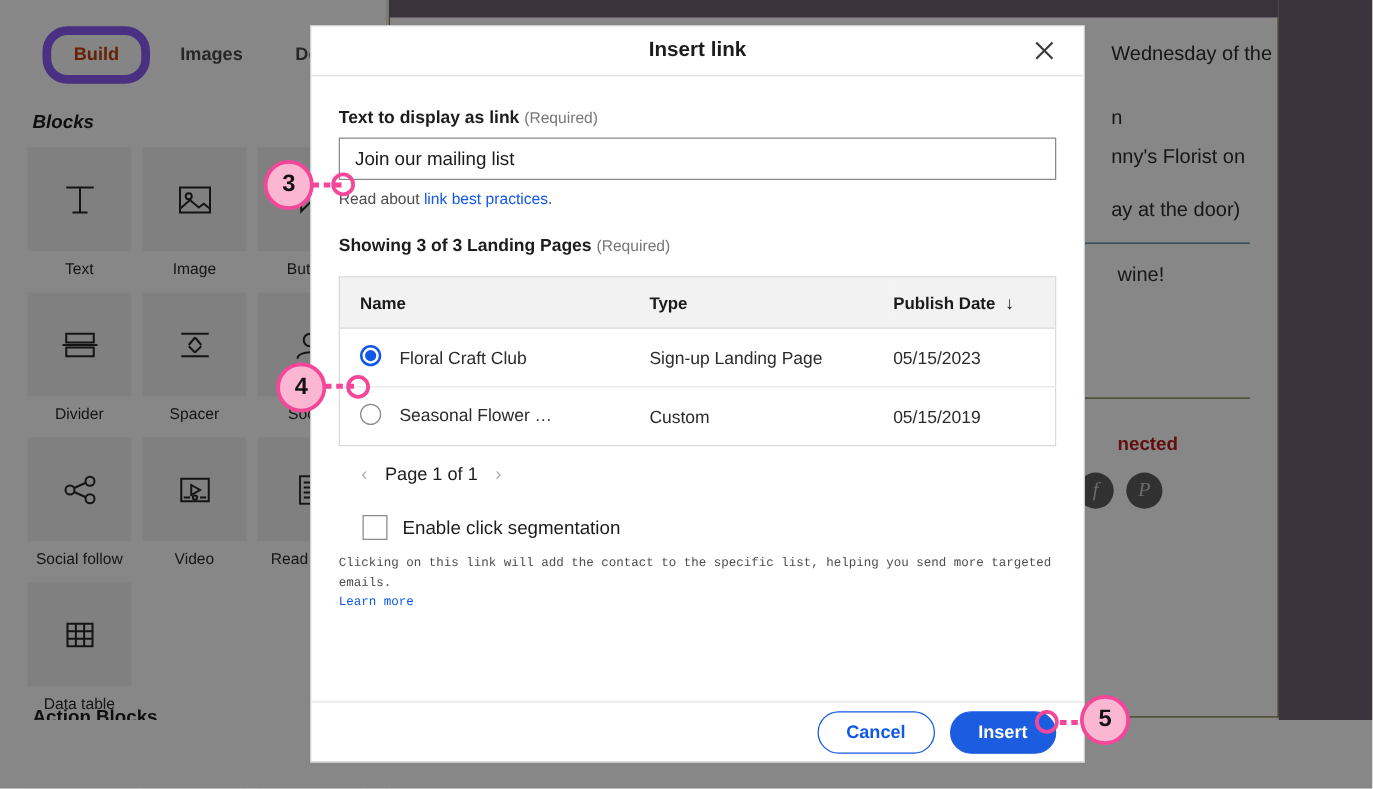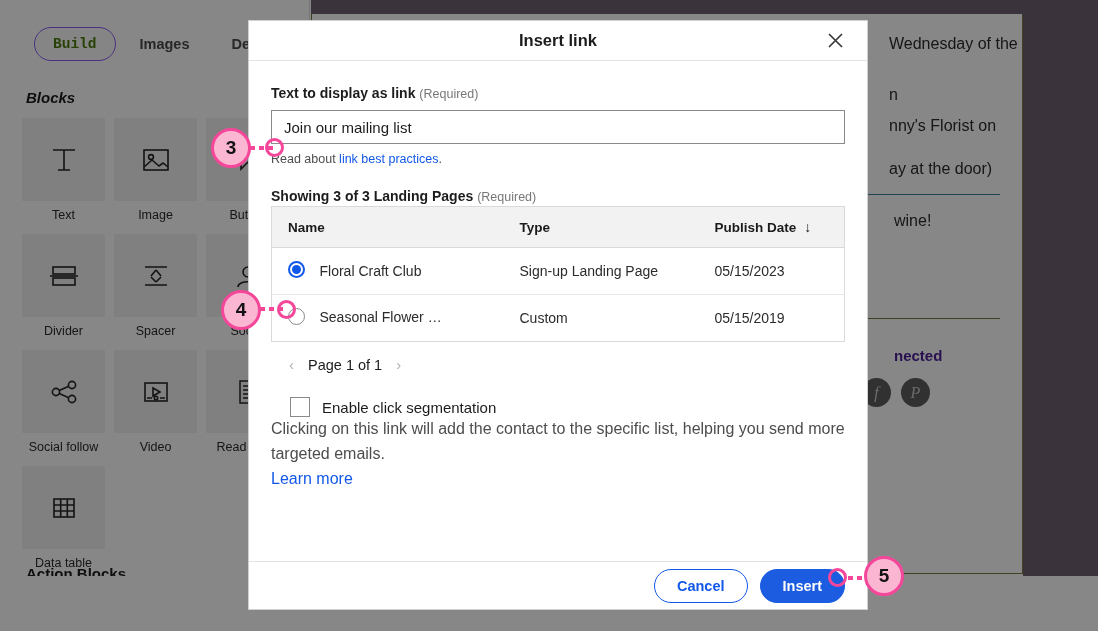--- a/index.html
+++ b/index.html
@@ -22,21 +22,21 @@
     background: #ffffff; border-right: 1px solid #e0e0e0;
   }
   .tabs-row {
     position: absolute; left: 0; top: 26px; width: 310px; height: 36px;
     display: flex; align-items: center; gap: 6px; padding-left: 34px;
   }
   .tab {
     font-size: 14.5px; font-weight: bold; color: #4b4b4b;
     padding: 8px 18px; border-radius: 20px; white-space: nowrap;
   }
-  .tab.active { color: #4d7c0f; background: #fbfbfb; border: 1px solid #8b5cf6; font-family: Liberation Mono, monospace; }
+  .tab.active { color: #c2410c; background: #fbfbfb; border: 7px solid #8b5cf6; }
 
   .panel-heading {
     position: absolute; left: 26px; font-size: 15px; font-weight: bold; color: #1b1b1b;
   }
   .blocks-heading { top: 89px; font-style: italic; }
   .action-heading { top: 565px; }
 
   .block-grid { position: absolute; left: 22px; top: 118px; width: 290px; }
   .block-grid.second { top: 594px; }
   .block-row { display: flex; gap: 9px; margin-bottom: 12px; }
@@ -57,21 +57,21 @@
     background: #ffffff;
   }
   .email-topbar { position: absolute; left: 0; top: -14px; width: 712px; height: 14px; background: #6f6070; }
   .email-inner {
     position: absolute; left: 0; top: 0; width: 712px; height: 560px;
     border: 1px solid #7b7a3f; border-top: none;
     padding: 14px 22px; overflow: hidden;
   }
   .email-line { font-size: 16px; color: #2c2c2c; line-height: 31px; white-space: nowrap; }
   .email-divider { border-top: 1px solid #3a7f9e; margin: 10px 0; }
-  .email-connected { font-size: 15px; font-weight: bold; color: #4c1d95; }
+  .email-connected { font-size: 15px; font-weight: bold; color: #b91c1c; }
   .social-row { display: flex; gap: 10px; margin-top: 14px; }
   .social-dot {
     width: 29px; height: 29px; border-radius: 50%; background: #5e5e5e;
     color: #c9c9c9; font-size: 16px; display: flex; align-items: center; justify-content: center;
     font-family: "Liberation Serif", serif; font-style: italic;
   }
   .right-strip {
     position: absolute; left: 1023px; top: 0; width: 75px; height: 576px; background: #6f6070;
   }
   .bottom-strip {
@@ -106,21 +106,21 @@
   .field-label .req { font-weight: normal; color: #777777; font-size: 12.5px; }
 
   .text-input {
     width: 100%; height: 34px; border: 1px solid #8a8a8a; background: #ffffff;
     font-size: 15px; color: #1c1c1c; padding: 0 12px;
     font-family: "Liberation Sans", sans-serif;
   }
   .helper { font-size: 12.5px; color: #4d4d4d; margin-top: 8px; }
   .helper a, .linkish { color: #1258e8; text-decoration: none; }
 
-  .section-label { font-size: 14px; font-weight: bold; color: #1c1c1c; margin: 22px 0 2px; }
+  .section-label { font-size: 14px; font-weight: bold; color: #1c1c1c; margin: 22px 0 17px; }
   .section-label .req { font-weight: normal; color: #777777; font-size: 12.5px; }
 
   .tbl { width: 100%; border: 1px solid #dadada; border-collapse: collapse; }
   .tbl thead th {
     background: #f2f2f2; text-align: left; font-size: 13.5px; font-weight: bold; color: #1b1b1b;
     padding: 12px 0; border-bottom: 1px solid #dadada;
   }
   .tbl tbody td {
     font-size: 14px; color: #2b2b2b; padding: 13px 0; border-bottom: 1px solid #e6e6e6;
     vertical-align: middle;
@@ -143,21 +143,21 @@
   }
   .ellip { display: inline-block; max-width: 150px; overflow: hidden; white-space: nowrap; }
 
   .pager { display: flex; align-items: center; gap: 14px; padding: 14px 0 0 18px; }
   .pager-arrow { color: #b0b0b0; font-size: 15px; }
   .pager-text { font-size: 14.5px; color: #1c1c1c; }
 
   .check-row { display: flex; align-items: center; gap: 12px; margin-top: 24px; padding-left: 19px; }
   .checkbox { width: 20px; height: 20px; border: 1px solid #8a8a8a; background: #fff; flex: none; }
   .check-label { font-size: 15px; color: #1c1c1c; }
-  .seg-desc { font-size: 16px; color: #4d4d4d; margin-top: 0; line-height: 1.55; }
+  .seg-desc { font-size: 10px; color: #4d4d4d; margin-top: 12px; line-height: 1.55; font-family: Liberation Mono, monospace; }
 
   .modal-footer {
     flex: none; height: 48px; border-top: 1px solid #e3e3e3;
     display: flex; align-items: center; justify-content: flex-end; gap: 12px; padding-right: 22px;
   }
   .btn { height: 34px; border-radius: 18px; font-size: 14.5px; font-weight: bold; cursor: pointer;
          display: flex; align-items: center; justify-content: center; font-family: "Liberation Sans", sans-serif; }
   .btn-secondary { background: #ffffff; color: #1258e8; border: 1px solid #1258e8; padding: 0 22px; }
   .btn-primary { background: #1b5ce0; color: #ffffff; border: 1px solid #1b5ce0; padding: 0 22px; }
 

